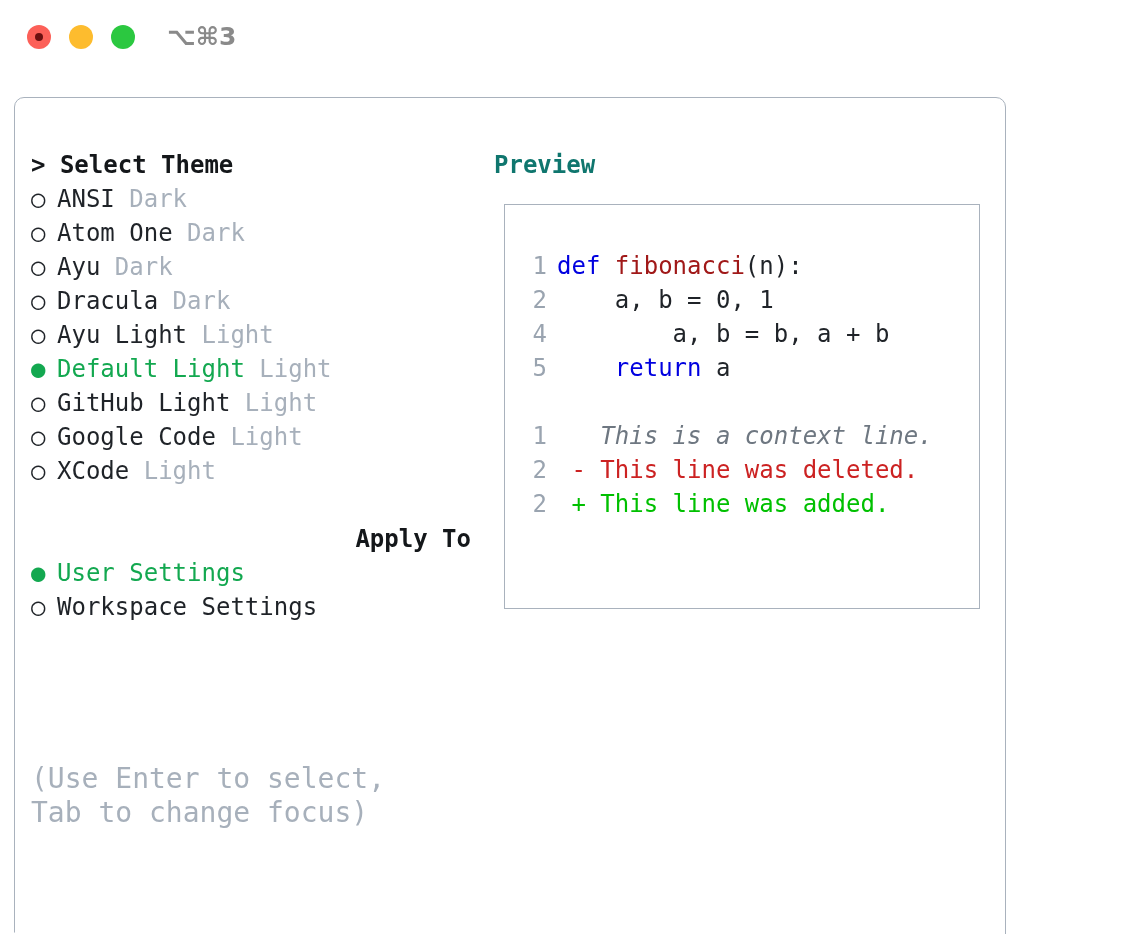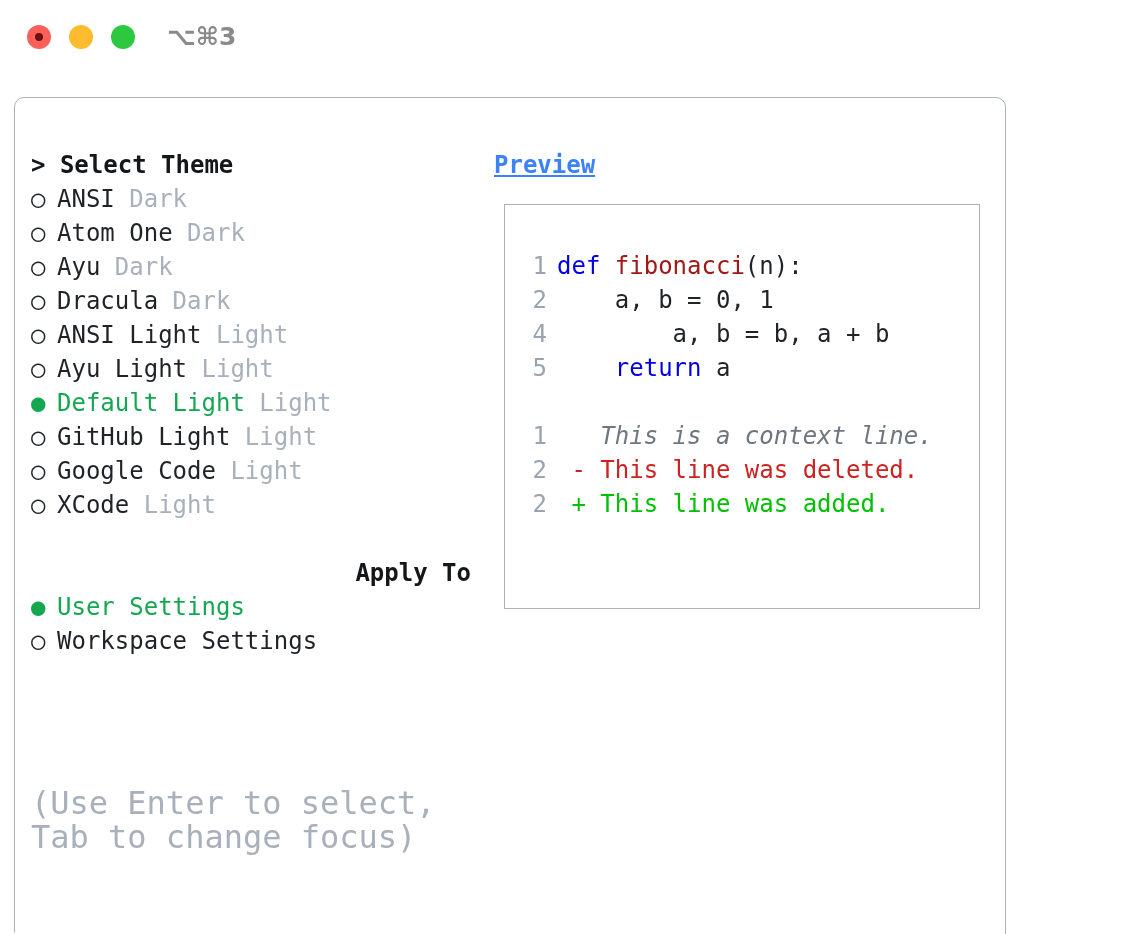--- a/index.html
+++ b/index.html
@@ -126,42 +126,40 @@
     padding-left: 26px;
     white-space: pre;
     text-align: right;
   }
   .spacer-row { height: 34px; }
   #hint {
     position: absolute;
     left: 16px;
     top: 664px;
     width: 420px;
-    font-size: 32px;
+    font-size: 28px;
     line-height: 34px;
     color: #a7b0bb;
     white-space: pre-wrap;
-    margin-top: 24px;
   }
 
   
   #right-col {
     position: absolute;
     left: 479px;
     top: 50px;
     width: 490px;
   }
   #preview-title {
     font-size: 24px;
     font-weight: bold;
-    color: #3b82f6;
-    height: 34px;
-    line-height: 34px;
-    white-space: pre;
-    text-decoration: underline;
+    color: #0f766e;
+    height: 34px;
+    line-height: 34px;
+    white-space: pre;
   }
   #preview-box {
     position: absolute;
     left: 10px;
     top: 56px;
     width: 476px;
     height: 405px;
     border: 1.5px solid #a9b2bd;
     box-sizing: border-box;
     background: #ffffff;
@@ -209,21 +207,20 @@
 
   <div id="panel">
 
     <div id="left-col">
       <div class="row header-row">&gt; Select Theme</div>
       <div id="theme-rows">
           <div class="row"><span class="marker">○</span><span>ANSI</span><span> </span><span class="cat">Dark</span></div>
           <div class="row"><span class="marker">○</span><span>Atom One</span><span> </span><span class="cat">Dark</span></div>
           <div class="row"><span class="marker">○</span><span>Ayu</span><span> </span><span class="cat">Dark</span></div>
           <div class="row"><span class="marker">○</span><span>Dracula</span><span> </span><span class="cat">Dark</span></div>
-          <div class="row"><span class="marker">○</span><span>ANSI Light</span><span> </span><span class="cat">Light</span></div>
           <div class="row"><span class="marker">○</span><span>Ayu Light</span><span> </span><span class="cat">Light</span></div>
           <div class="row"><span class="marker-dot">●</span><span class="sel">Default Light</span><span> </span><span class="cat">Light</span></div>
           <div class="row"><span class="marker">○</span><span>GitHub Light</span><span> </span><span class="cat">Light</span></div>
           <div class="row"><span class="marker">○</span><span>Google Code</span><span> </span><span class="cat">Light</span></div>
           <div class="row"><span class="marker">○</span><span>XCode</span><span> </span><span class="cat">Light</span></div>
         </div>
       <div class="spacer-row"></div>
       <div class="section-title">Apply To</div>
       <div id="apply-rows">
           <div class="row"><span class="marker-dot">●</span><span class="sel">User Settings</span></div>

